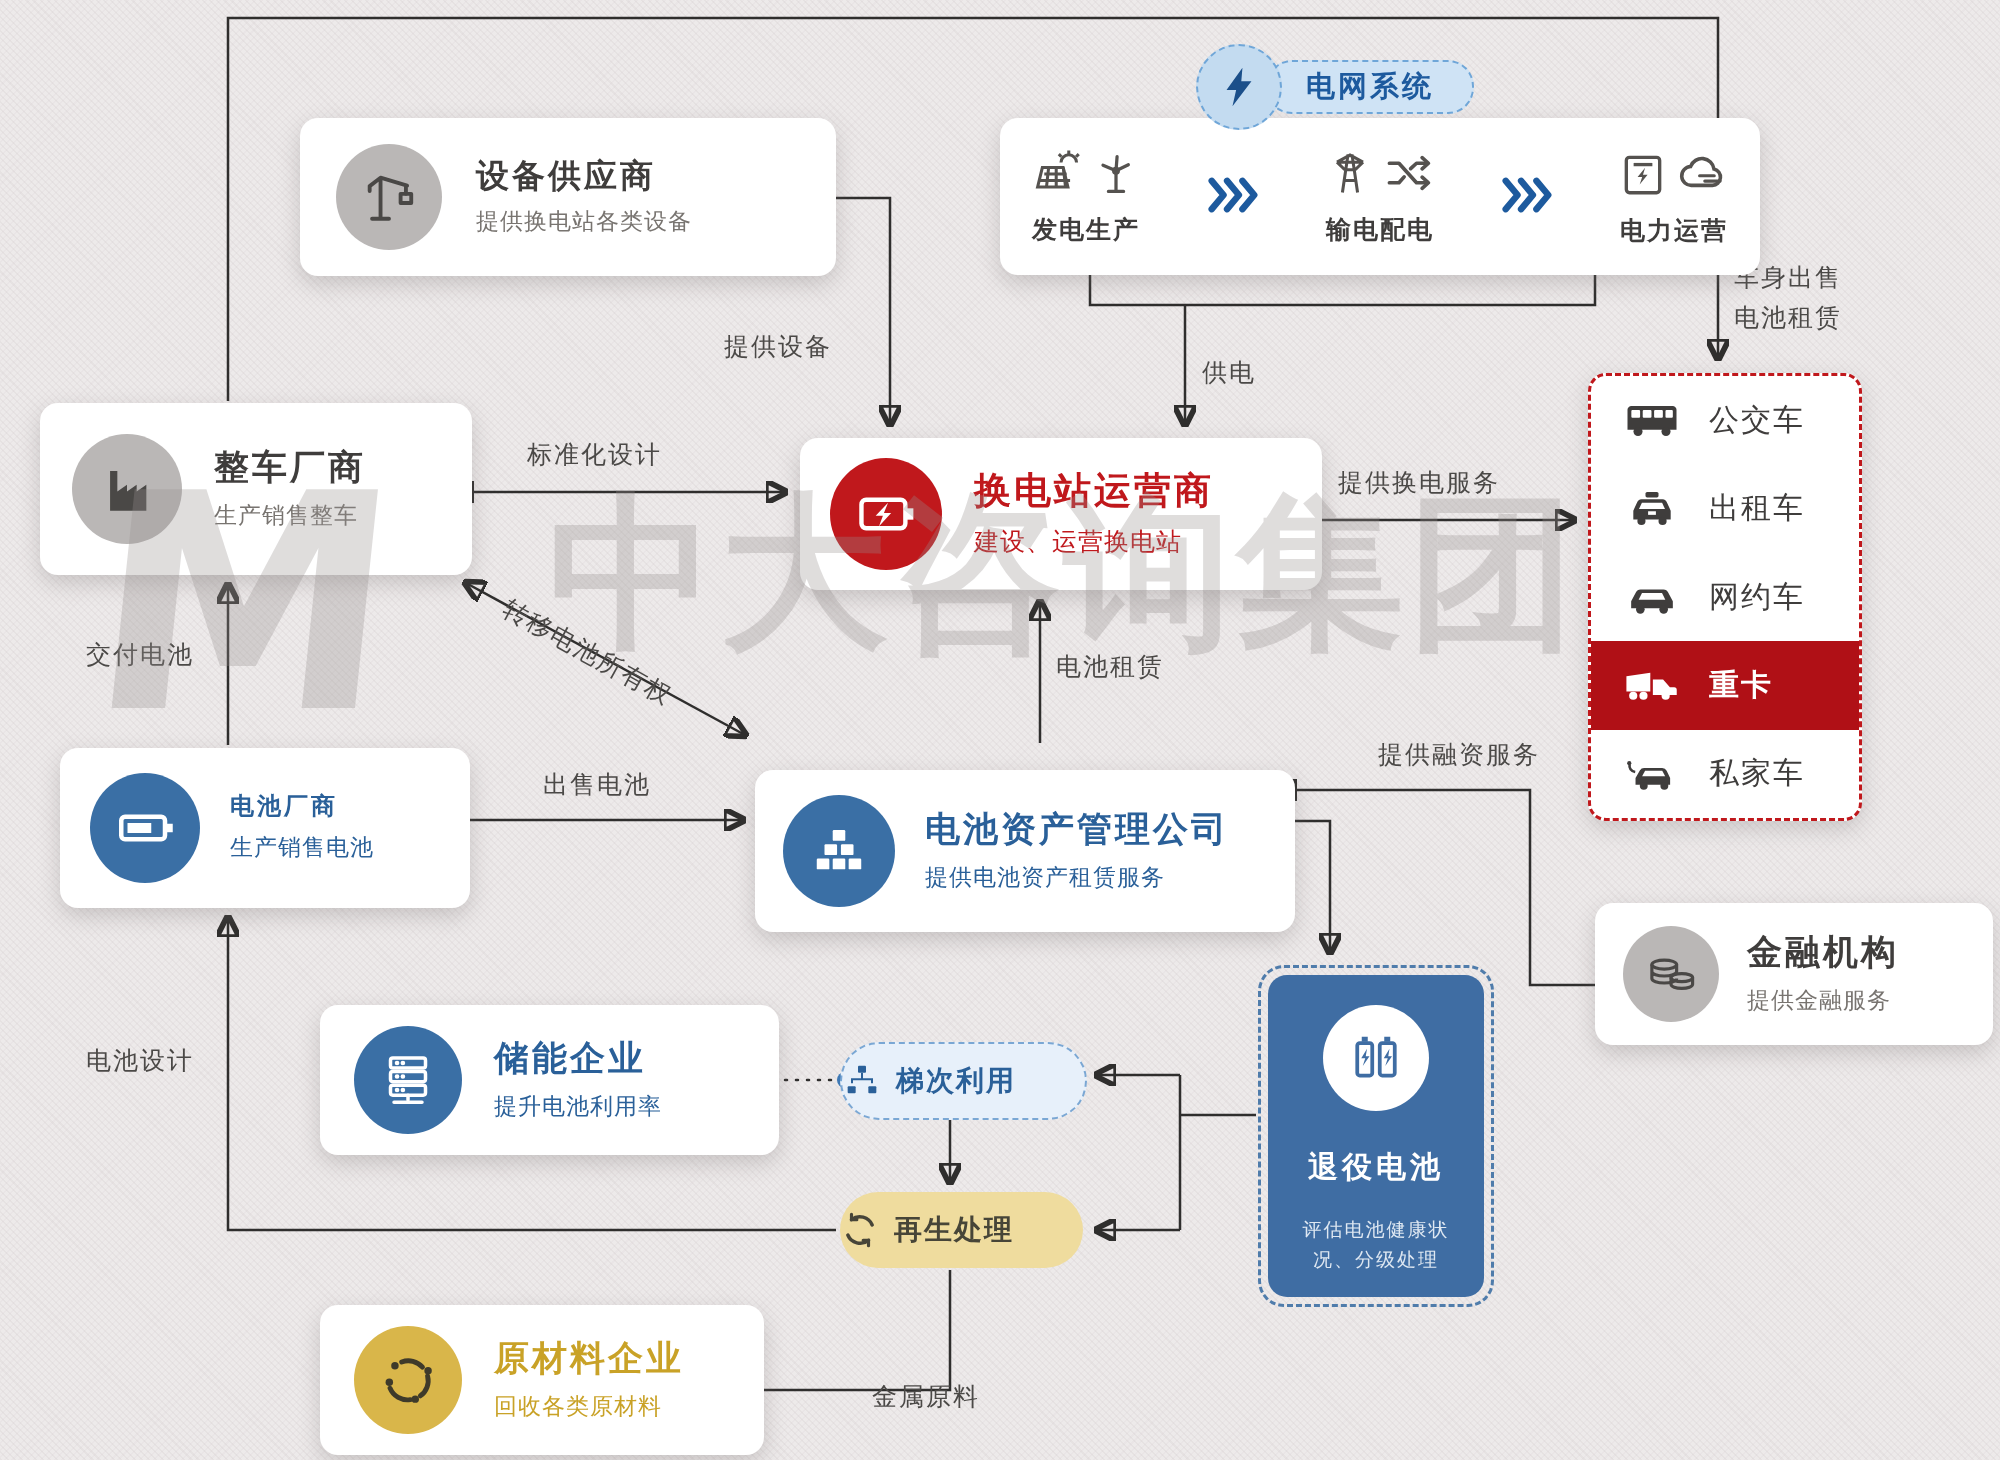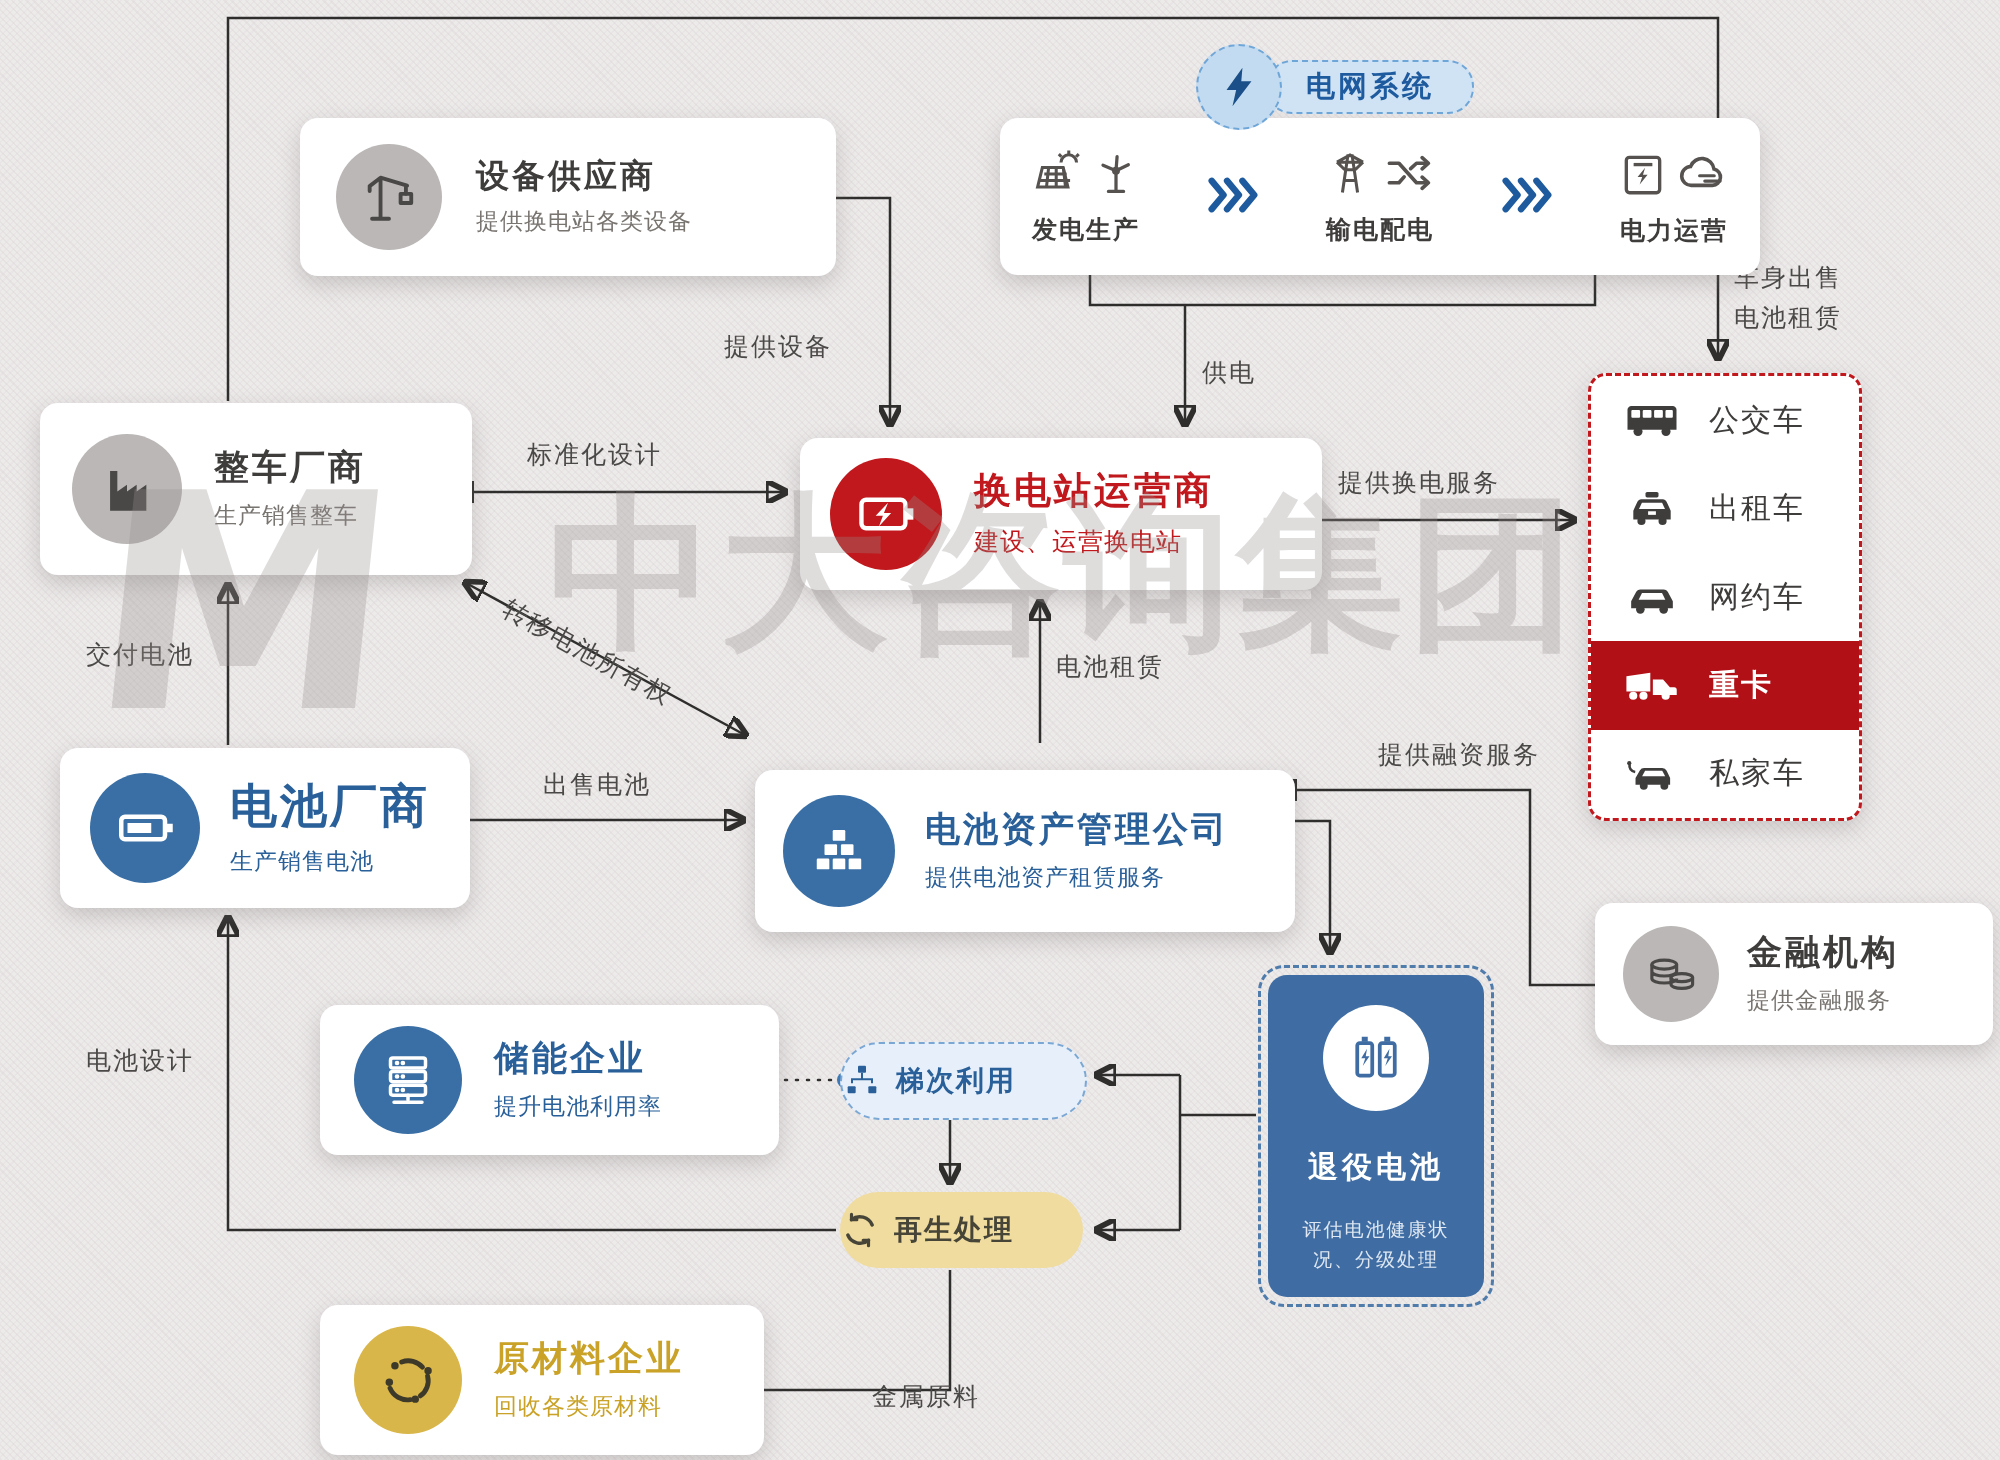--- a/index.html
+++ b/index.html
@@ -316,21 +316,21 @@
     <div class="circ c-blue" style="width:110px;height:110px;">
       <svg viewBox="0 0 24 24" width="60" height="60">
           <g fill="none" stroke="#fff" stroke-width="1.8">
             <rect x="2.5" y="7.5" width="17.5" height="9" rx="1.5"></rect>
             <path d="M21.8 10.3v3.4" stroke-width="2.6"></path>
           </g>
           <rect x="5" y="10" width="9.5" height="4" fill="#fff"></rect>
         </svg>
     </div>
     <div class="tcol">
-      <div class="node-title blue-t" style="font-size:47px;">电池厂商</div>
+      <div class="node-title blue-t" style="font-size:24px;">电池厂商</div>
       <div class="node-sub blue-t">生产销售电池</div>
     </div>
   </div>
 
   <div class="card" style="left:755px;top:770px;width:512px;height:162px;padding-left:28px;gap:30px;">
     <div class="circ c-blue" style="width:112px;height:112px;">
       <svg viewBox="0 0 24 24" width="58" height="58" fill="#fff">
           <rect x="9.4" y="3.3" width="5.2" height="4.5" rx=".5"></rect>
           <rect x="6" y="9.2" width="5.2" height="4.5" rx=".5"></rect>
           <rect x="12.8" y="9.2" width="5.2" height="4.5" rx=".5"></rect>

